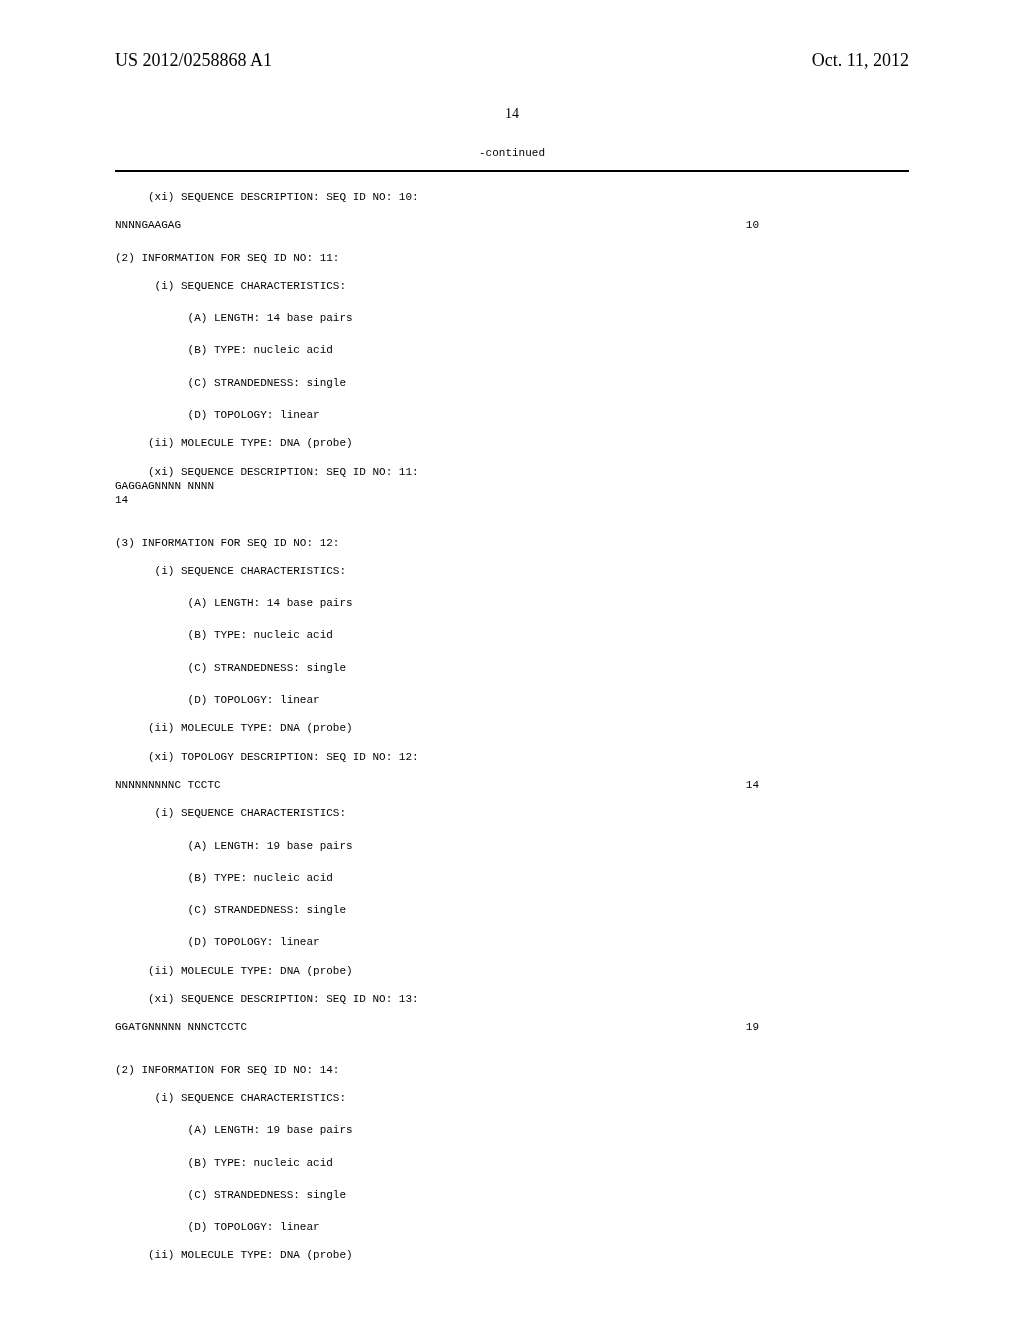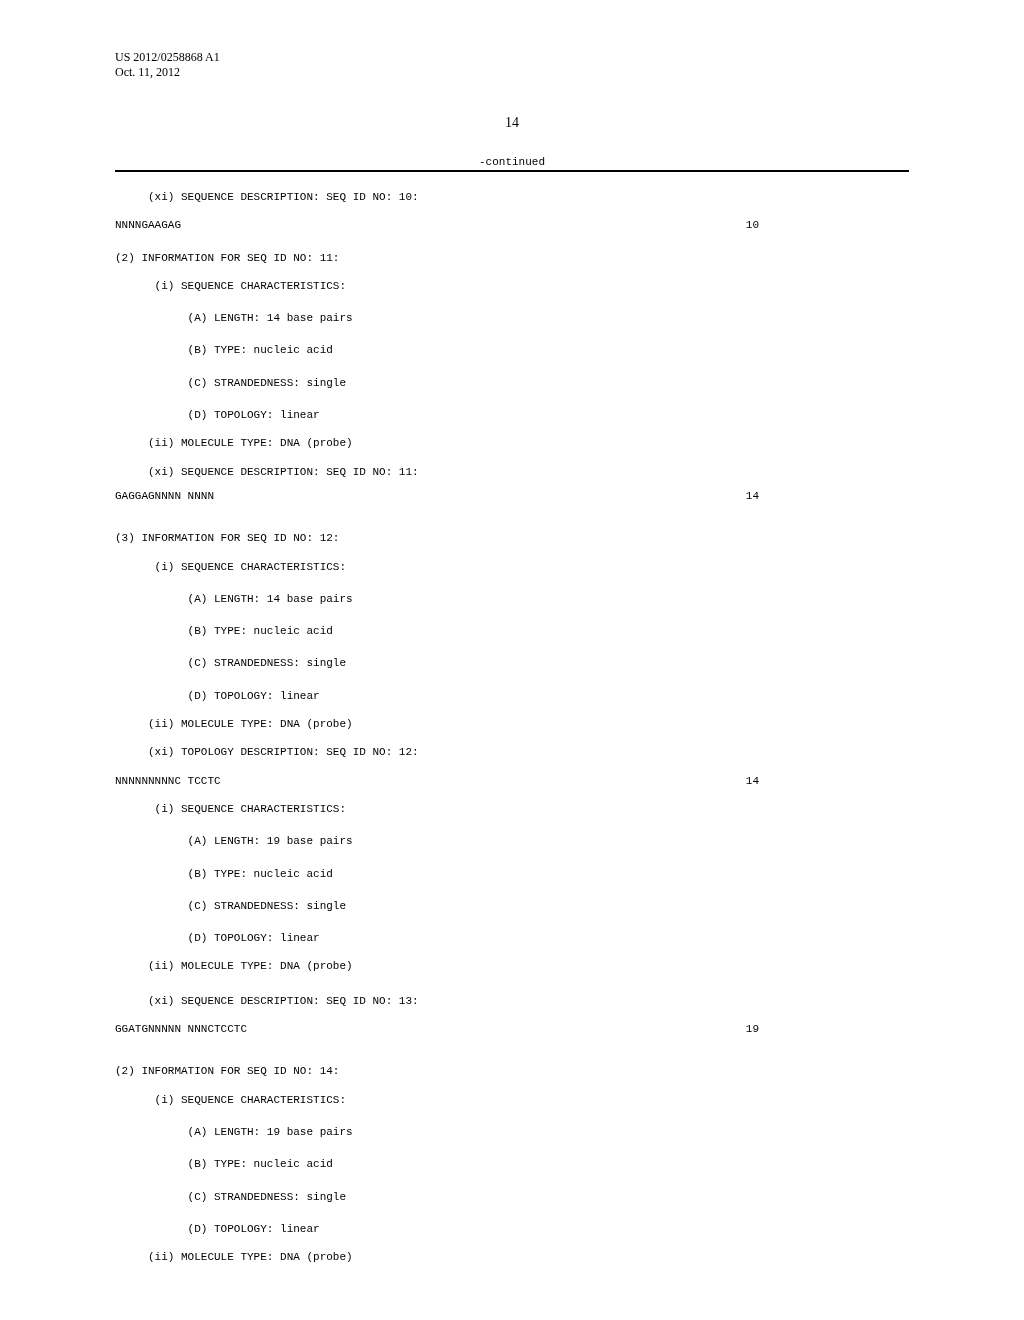--- a/index.html
+++ b/index.html
@@ -13,42 +13,41 @@
       background: #fff;
       font-family: "Times New Roman", Times, serif;
       color: #000;
       position: relative;
     }
     .header {
       display: flex;
       justify-content: space-between;
       align-items: flex-start;
       padding: 50px 115px 0 115px;
-      font-size: 12px;
-      flex-direction: column;
+      font-size: 18px;
     }
     .header-left {
       font-weight: normal;
     }
     .header-right {
       font-weight: normal;
     }
     .page-number {
       text-align: center;
       font-size: 14px;
       margin-top: 35px;
     }
     .content-wrap {
       padding: 25px 115px 0 115px;
     }
     .continued {
       text-align: center;
       font-family: "Courier New", Courier, monospace;
       font-size: 11px;
-      padding-bottom: 2px;
+      padding-bottom: 11px;
     }
     .hr-thick {
       border: none;
       border-top: 2px solid #000;
       margin: 0;
     }
     .listing {
       font-family: "Courier New", Courier, monospace;
       font-size: 11px;
       line-height: 1.3;
@@ -100,21 +99,21 @@
   </div>
 
   <div class="block" style="">(2) INFORMATION FOR SEQ ID NO: 11:</div>
   <div class="block" style="margin-top:14px;">      (i) SEQUENCE CHARACTERISTICS:</div>
   <div class="listing block-first">           (A) LENGTH: 14 base pairs</div>
   <div class="listing block-first">           (B) TYPE: nucleic acid</div>
   <div class="listing block-first">           (C) STRANDEDNESS: single</div>
   <div class="listing block-first">           (D) TOPOLOGY: linear</div>
   <div class="block" style="margin-top:14px;">     (ii) MOLECULE TYPE: DNA (probe)</div>
   <div class="block" style="margin-top:14px;">     (xi) SEQUENCE DESCRIPTION: SEQ ID NO: 11:</div>
-  <div class="seq-row" style="margin-top:10px;">
+  <div class="seq-row" style="margin-top:0;flex-direction:column;">
     <span class="seq-text">GAGGAGNNNN NNNN</span>
     <span class="seq-num">14</span>
   </div>
 
   <div class="block" style="margin-top:28px;">(3) INFORMATION FOR SEQ ID NO: 12:</div>
   <div class="block" style="margin-top:14px;">      (i) SEQUENCE CHARACTERISTICS:</div>
   <div class="listing block-first">           (A) LENGTH: 14 base pairs</div>
   <div class="listing block-first">           (B) TYPE: nucleic acid</div>
   <div class="listing block-first">           (C) STRANDEDNESS: single</div>
   <div class="listing block-first">           (D) TOPOLOGY: linear</div>
@@ -124,21 +123,21 @@
     <span class="seq-text">NNNNNNNNNC TCCTC</span>
     <span class="seq-num">14</span>
   </div>
 
   <div class="block" style="margin-top:14px;">      (i) SEQUENCE CHARACTERISTICS:</div>
   <div class="listing block-first">           (A) LENGTH: 19 base pairs</div>
   <div class="listing block-first">           (B) TYPE: nucleic acid</div>
   <div class="listing block-first">           (C) STRANDEDNESS: single</div>
   <div class="listing block-first">           (D) TOPOLOGY: linear</div>
   <div class="block" style="margin-top:14px;">     (ii) MOLECULE TYPE: DNA (probe)</div>
-  <div class="block" style="margin-top:20px;">     (xi) SEQUENCE DESCRIPTION: SEQ ID NO: 13:</div>
+  <div class="block" style="margin-top:14px;">     (xi) SEQUENCE DESCRIPTION: SEQ ID NO: 13:</div>
   <div class="seq-row" style="margin-top:14px;">
     <span class="seq-text">GGATGNNNNN NNNCTCCTC</span>
     <span class="seq-num">19</span>
   </div>
 
   <div class="block" style="margin-top:28px;">(2) INFORMATION FOR SEQ ID NO: 14:</div>
   <div class="block" style="margin-top:14px;">      (i) SEQUENCE CHARACTERISTICS:</div>
   <div class="listing block-first">           (A) LENGTH: 19 base pairs</div>
   <div class="listing block-first">           (B) TYPE: nucleic acid</div>
   <div class="listing block-first">           (C) STRANDEDNESS: single</div>

